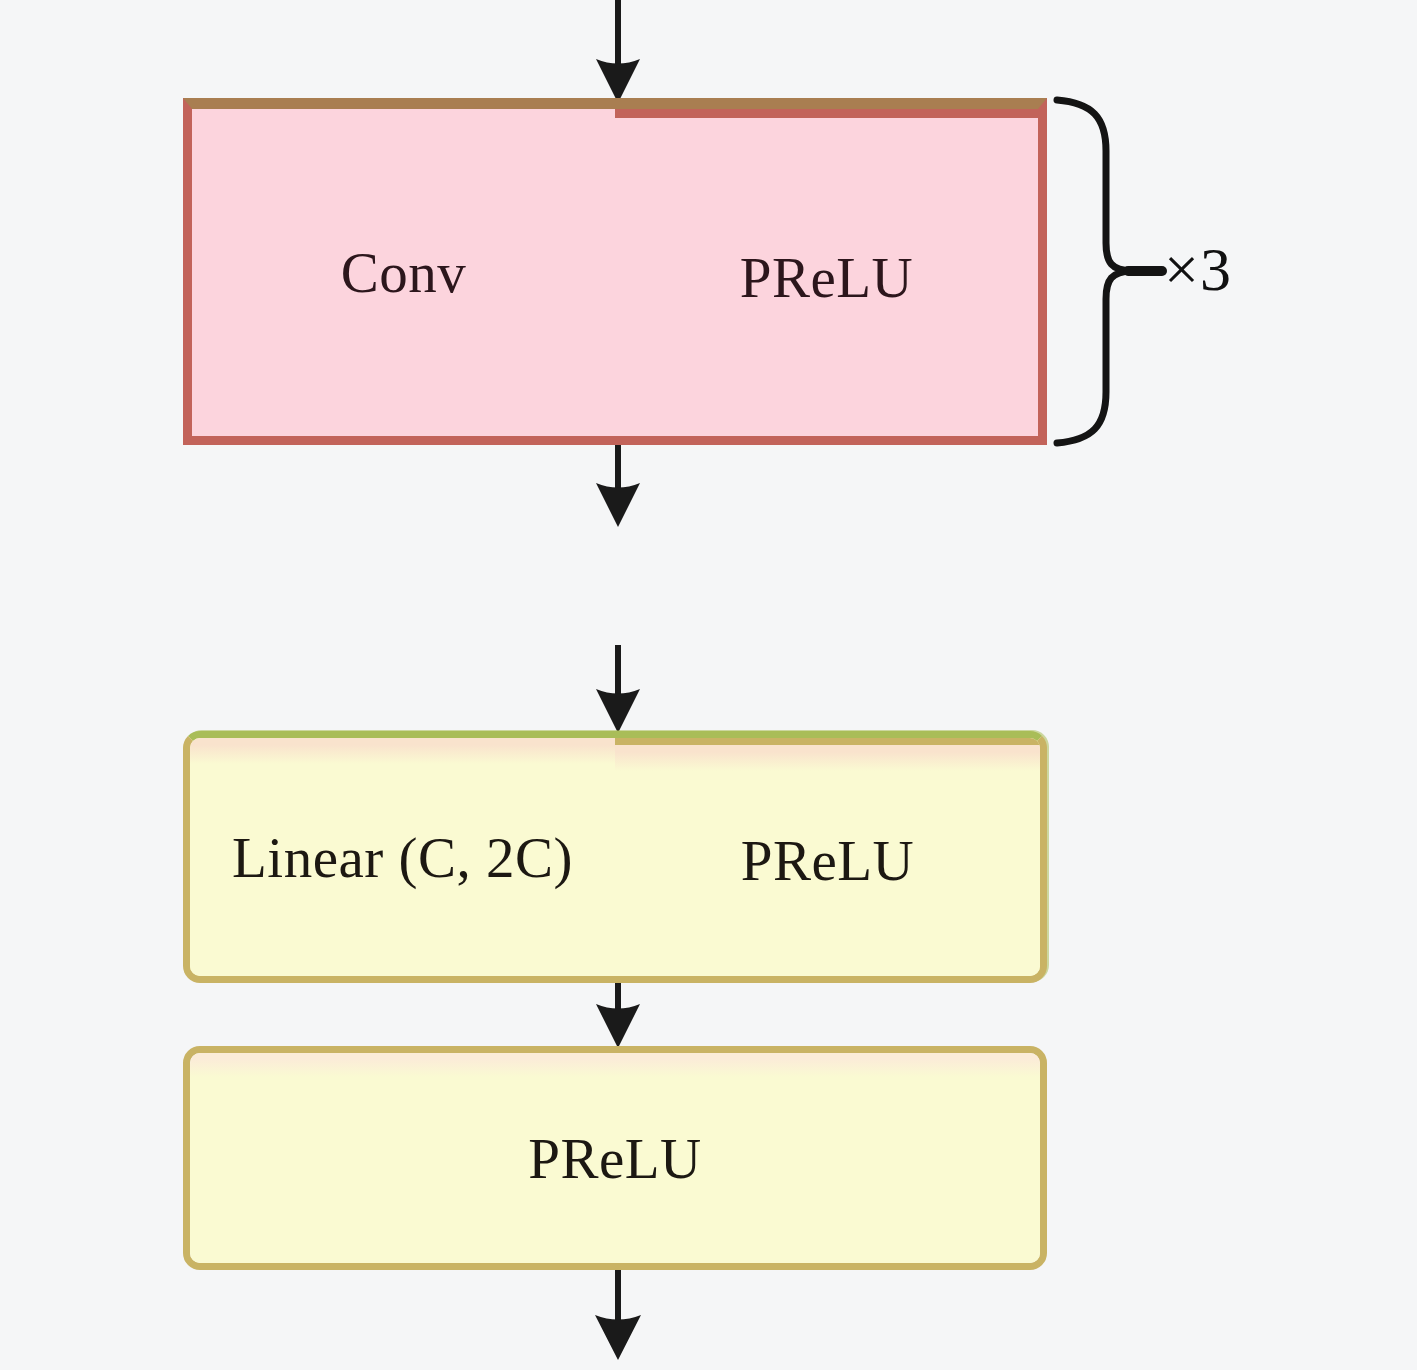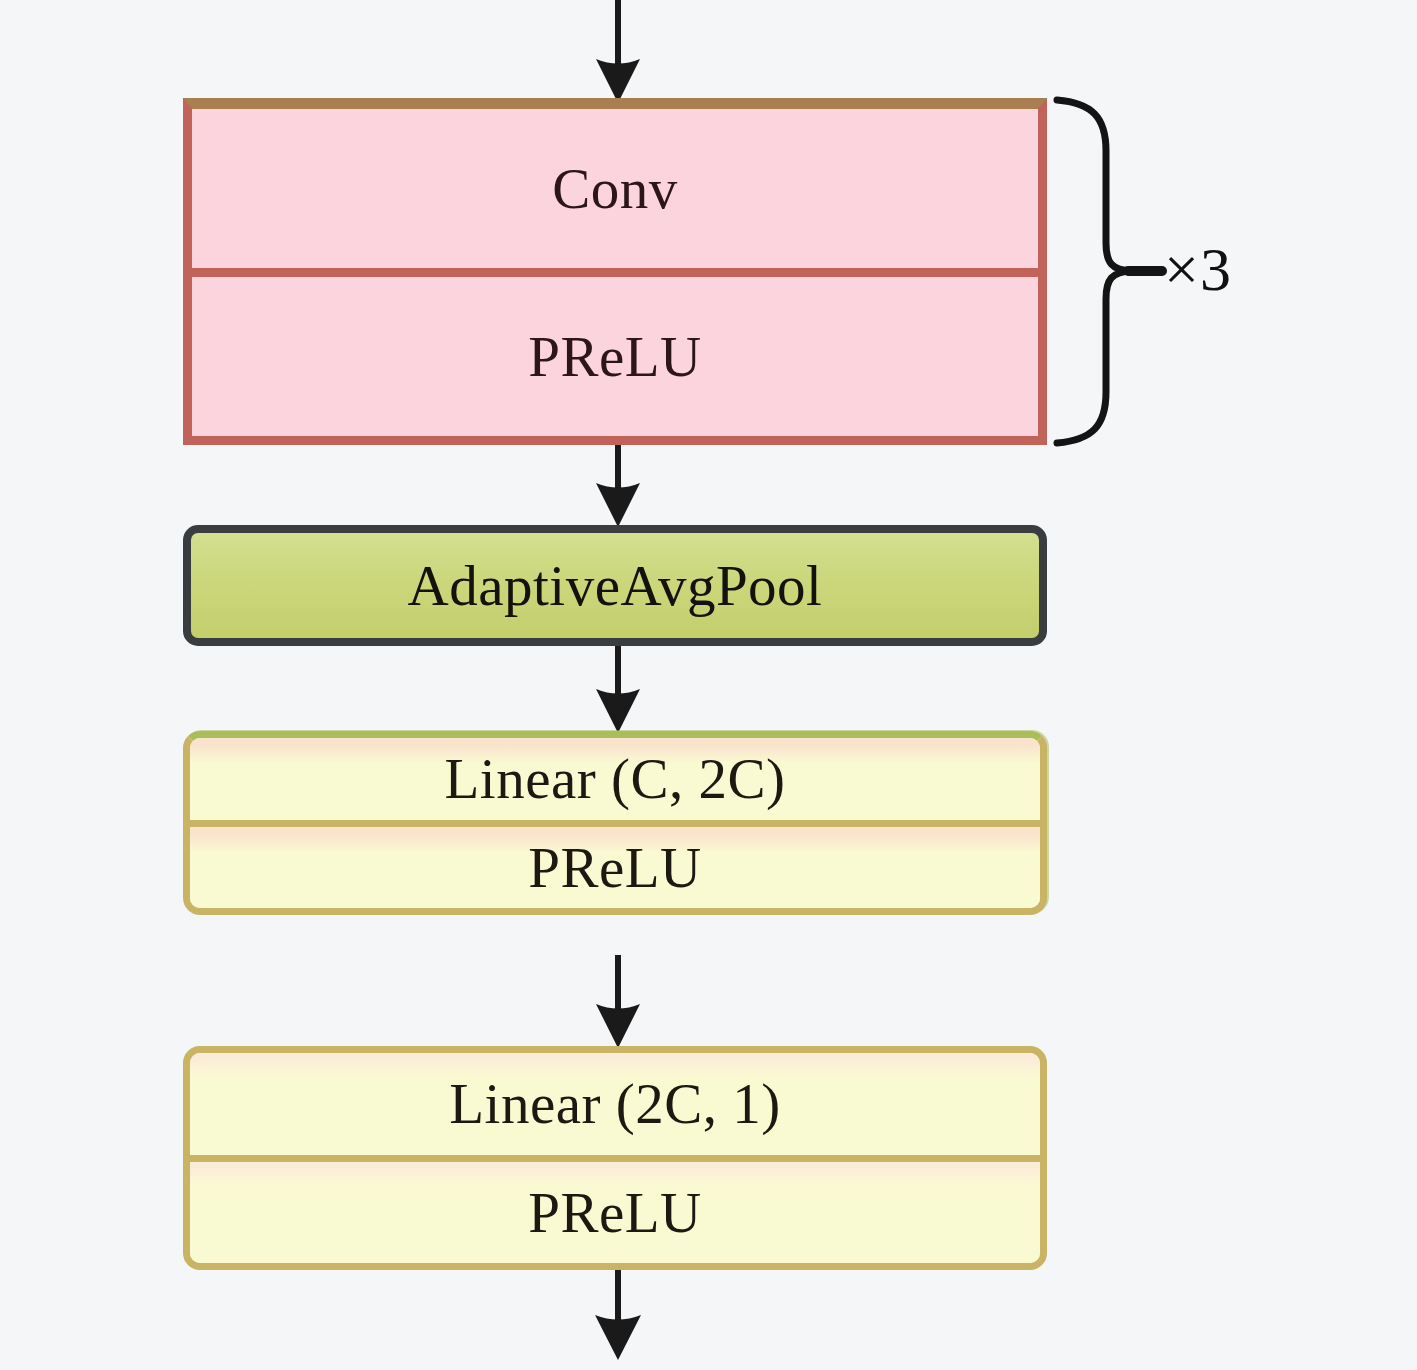--- a/index.html
+++ b/index.html
@@ -21,21 +21,21 @@
     left: 0;
     top: 0;
     width: 1417px;
     height: 1370px;
     pointer-events: none;
   }
   .block {
     position: absolute;
     box-sizing: border-box;
     display: flex;
-    flex-direction: column;
+    flex-direction: row;
     overflow: hidden;
   }
   .block .row {
     flex: 1 1 0;
     display: flex;
     align-items: center;
     justify-content: center;
     font-size: 57px;
     letter-spacing: 0.5px;
     line-height: 1;
@@ -64,21 +64,21 @@
     border: 8px solid #3a3d40;
     border-radius: 15px;
   }
   .block-pool .row { color: #14120e; }
 
   
   .block-fc1 {
     left: 183px;
     top: 731px;
     width: 864px;
-    height: 184px;
+    height: 252px;
     background: #fafad2;
     border: 7px solid #c9b364;
     border-top-color: #a9bd58;
     border-radius: 17px;
     box-shadow: 2px -1px 0 0 rgba(169, 189, 88, 0.55);
   }
   .block-fc2 {
     left: 183px;
     top: 1046px;
     width: 864px;
@@ -157,37 +157,29 @@
     <div class="row">
       <span>Conv</span>
     </div>
     <div class="row">
       <span>PReLU</span>
     </div>
   </div>
 
   <div class="repeat-label">×3</div>
 
-  <div class="block block-pool">
-    <div class="row">
-      <span>AdaptiveAvgPool</span>
-    </div>
-  </div>
 
   <div class="block block-fc1">
     <div class="row">
       <span>Linear (C, 2C)</span>
     </div>
     <div class="row">
       <span>PReLU</span>
     </div>
   </div>
 
   <div class="block block-fc2">
     <div class="row">
-      <span>Linear (2C, 1)</span>
-    </div>
-    <div class="row">
       <span>PReLU</span>
     </div>
   </div>
 
 </div>
 
 </body></html>

